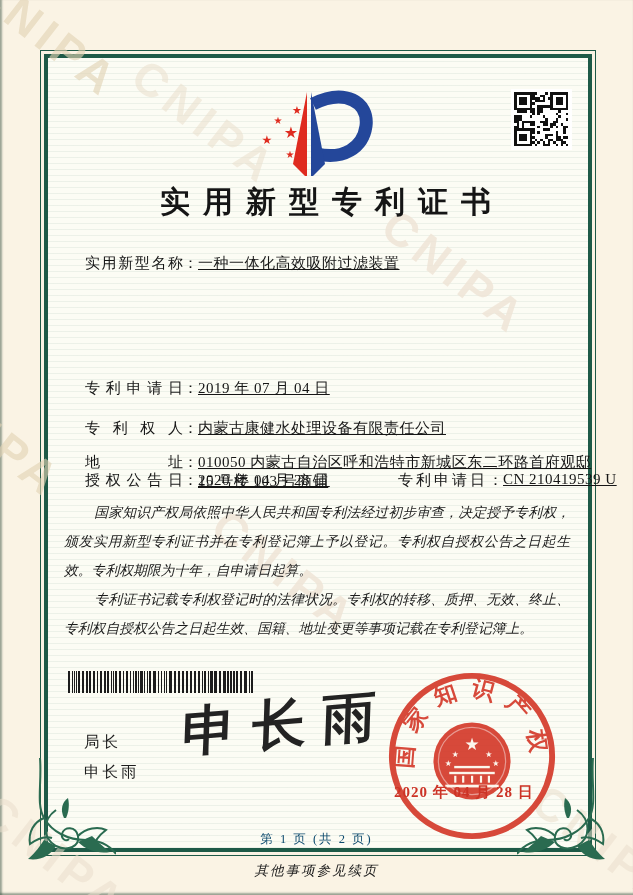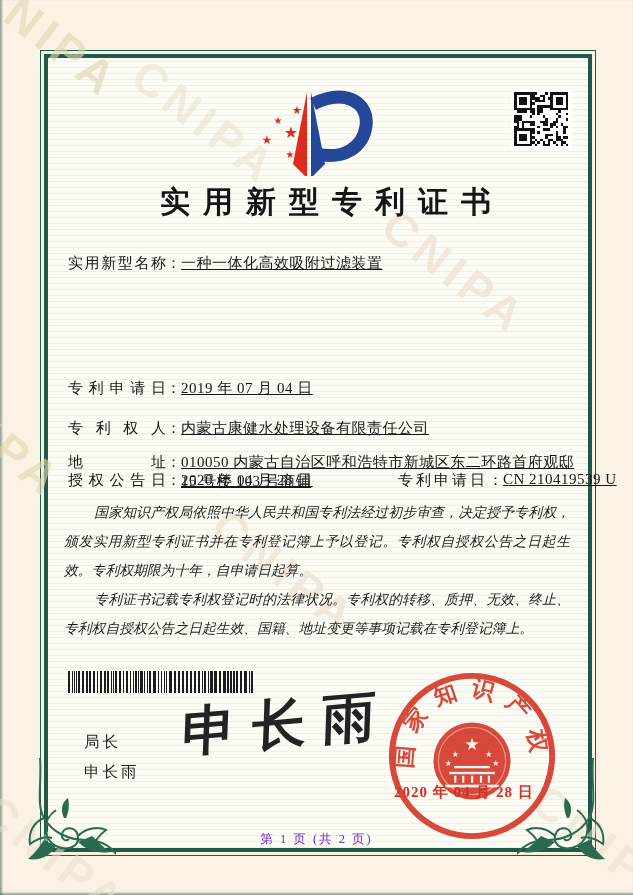--- a/index.html
+++ b/index.html
@@ -34,21 +34,21 @@
   .logo{ position:absolute; left:247px; top:88px; width:140px; height:90px; }
   .qr{ position:absolute; left:511px; top:89px; width:55px; height:55px; background:#fff; padding:3px; }
   .qr-grid{ display:grid; grid-template-columns:repeat(21,2.6px); grid-auto-rows:2.6px; }
   .qr-grid div.on{ background:#111; }
   .title{
     position:absolute; left:0; right:0; top:182px; text-align:center;
     font-size:30px; font-weight:bold; color:#151515; letter-spacing:13px; text-indent:13px;padding-left:18px;
   }
   
   .row{ position:absolute; left:68px; font-size:15px; color:#161616; }
-  .lbl{ display:inline-block; width:98px; text-align:justify; text-align-last:justify; vertical-align:top; }
+  .lbl{ display:inline-block; width:98px; text-align:justify; text-align-last:justify; vertical-align:top;margin-left:17px; }
   .colon{ vertical-align:top; }
   .val{ vertical-align:top; letter-spacing:.5px;text-decoration:underline; }
   .val.wrap{ display:inline-block; width:402px; line-height:19px; }
   .grant-no{ position:absolute; left:330px; top:0; white-space:nowrap; }
   .grant-no .lbl2{ letter-spacing:3px; }
   
   .body-text{
     position:absolute; left:64px; top:498px; width:506px;
     font-size:13.8px; line-height:29px; color:#1c1c1c; font-style:italic; text-align:justify;
   }
@@ -59,21 +59,21 @@
   .officer{ position:absolute; left:84px; top:727px; font-size:15.5px; letter-spacing:3px; color:#1d1d1d; line-height:30px; }
   .signature{
     position:absolute; left:182px; top:688px; font-size:54px; color:#232323;
     letter-spacing:16px; transform:rotate(-5deg) skewX(-7deg); font-weight:600;
   }
   .seal{ position:absolute; left:383px; top:667px; width:178px; height:178px; opacity:.92; }
   .seal-date{
     position:absolute; left:394px; top:783px; font-size:15px; color:#cc3326;
     letter-spacing:1px; font-weight:600; z-index:4;
   }
-  .page-info{ position:absolute; left:0; right:0; top:831px; text-align:center; font-size:12.5px; letter-spacing:2px; color:#6d28d9; }
+  .page-info{ position:absolute; left:0; right:0; top:831px; text-align:center; font-size:12.5px; letter-spacing:2px; color:#0c4a6e; }
   .footer-note{ position:absolute; left:0; right:0; top:862px; text-align:center; font-size:13.5px; font-style:italic; letter-spacing:2px; color:#1c1c1c; }
   .corner{ position:absolute; width:96px; height:104px; z-index:3; }
   .corner.left{ left:20px; top:758px; }
   .corner.right{ left:517px; top:758px; transform:scaleX(-1); }
 </style>
 </head>
 <body>
 
 <div class="page">
 
@@ -694,14 +694,15 @@
           <rect x="89" y="110" width="2.2" height="7"></rect>
           <rect x="98" y="110" width="2.2" height="7"></rect>
           <rect x="106" y="110" width="2.2" height="7"></rect>
           <rect x="63" y="119" width="54" height="2.8"></rect>
         </g>
       </g>
     </svg>
     <div class="seal-date">2020 年 04 月 28 日</div>
 
     <div class="page-info">第 1 页 (共 2 页)</div>
+    <div class="footer-note">其他事项参见续页</div>
   </div>
 </div>
 
 </body></html>

